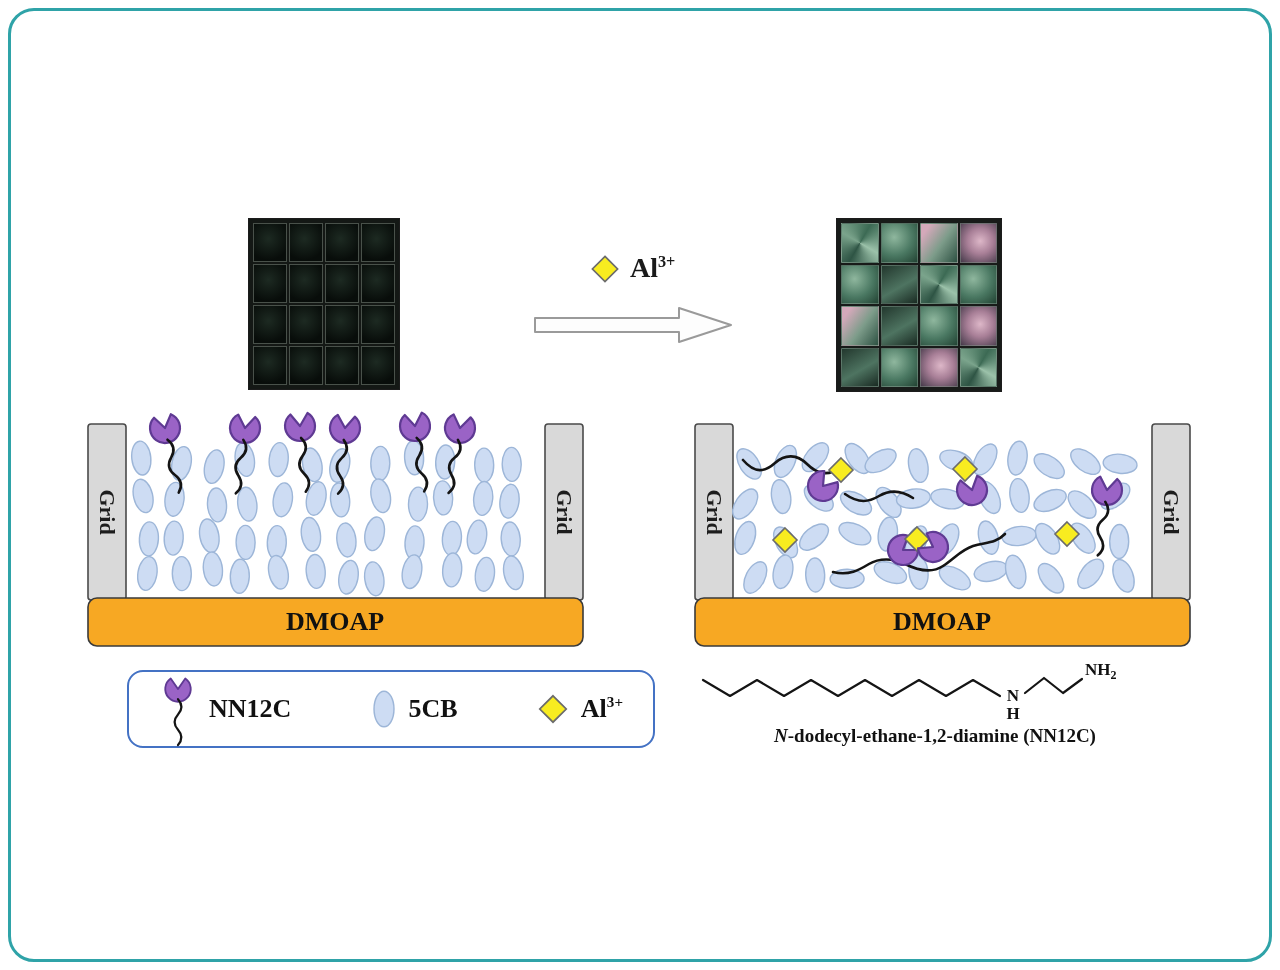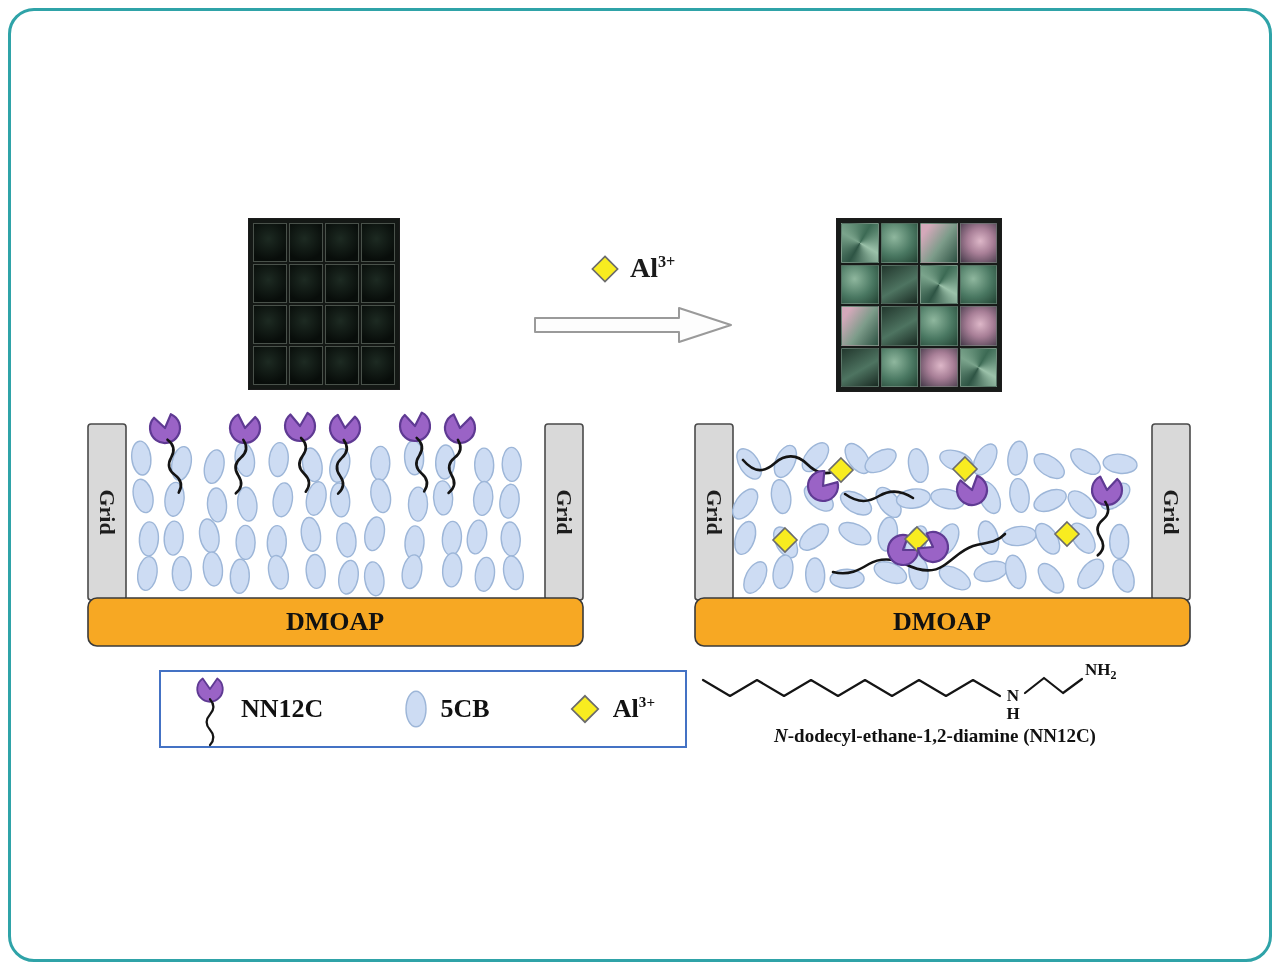--- a/index.html
+++ b/index.html
@@ -26,21 +26,21 @@
 
   
   svg.panel{position:absolute;overflow:visible;}
   .pillar{fill:#d9d9d9;stroke:#4a4a4a;stroke-width:1.6;}
   .pillar-label{font:bold 22px "Liberation Serif",serif;fill:#1d1d1d;}
   .dmoap{fill:#f7a823;stroke:#3a3a3a;stroke-width:1.6;}
   .dmoap-label{font:bold 26px "Liberation Serif",serif;fill:#111;}
   .chain{fill:none;stroke:#141414;stroke-width:2.6;stroke-linecap:round;}
 
   
-  .legend{left:127px;top:670px;width:528px;height:78px;border:2px solid #4472c4;border-radius:0;background:#fff;display:flex;align-items:center;justify-content:space-between;padding:0 30px;margin-left:32px;}
+  .legend{left:127px;top:670px;width:528px;height:78px;border:2px solid #4472c4;border-radius:16px;background:#fff;display:flex;align-items:center;justify-content:space-between;padding:0 30px;}
   .legend-item{display:flex;align-items:center;gap:12px;font-size:26px;font-weight:bold;color:#111;}
   .legend-item svg{overflow:visible;display:block;}
 
   
   .chem{position:absolute;left:695px;top:660px;overflow:visible;}
   .bond{fill:none;stroke:#141414;stroke-width:2.2;stroke-linejoin:round;stroke-linecap:round;}
   .atom{font:bold 17px "Liberation Serif",serif;fill:#111;}
   .caption{font:bold 19px "Liberation Serif",serif;fill:#111;}
 </style>
 </head>

